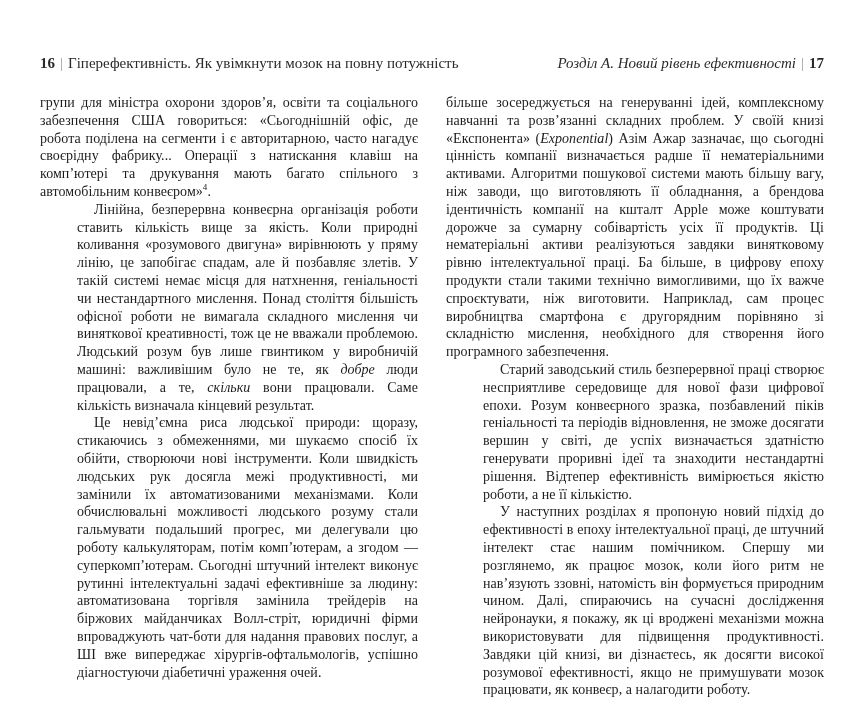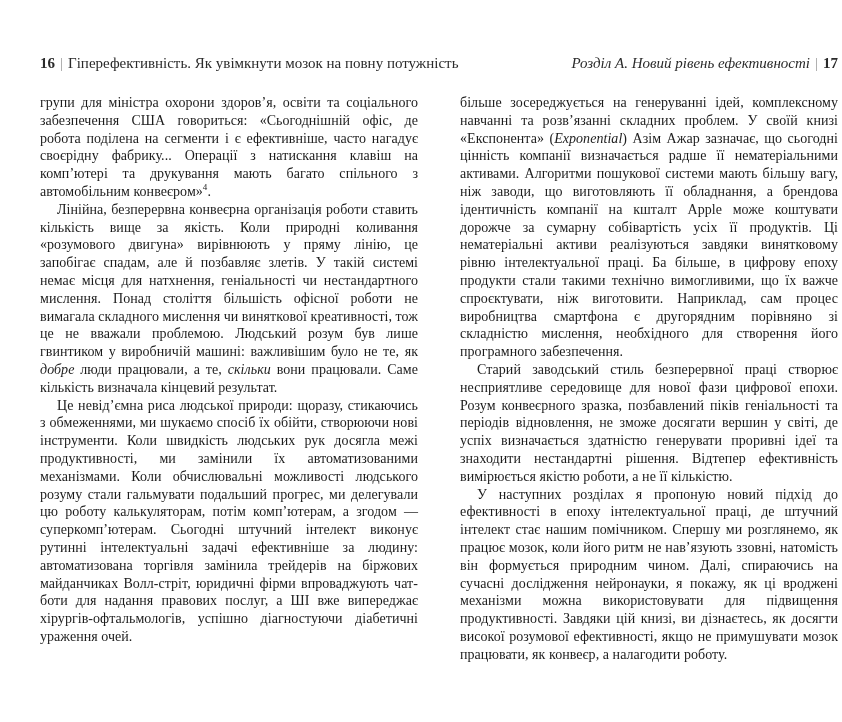--- a/index.html
+++ b/index.html
@@ -14,21 +14,21 @@
     background: #ffffff;
     overflow: hidden;
     font-family: "Liberation Serif", "DejaVu Serif", serif;
   }
   .page {
     position: absolute;
     top: 56px;
     width: 378px;
   }
   .page.left  { left: 40px; }
-  .page.right { left: 460px; }
+  .page.right { left: 446px; }
 
   .running-header {
     font-size: 15px;
     line-height: 14px;
     color: #2a2a2a;
     margin-bottom: 24px;
     white-space: nowrap;
   }
   .page.right .running-header {
     text-align: right;
@@ -53,40 +53,41 @@
     text-align: justify;
     color: #1c1c1c;
     letter-spacing: 0.05px;
   }
   .body-text p {
     margin: 0;
     padding: 0;
   }
   .body-text p.indent {
     text-indent: 17px;
+    margin-left: 37px;
   }
   .body-text em {
   }
   .body-text sup {
     font-size: 9px;
     line-height: 0;
     vertical-align: super;
   }
 </style>
 </head>
 <body>
 
 <div class="spread">
 
   <div class="page left">
     <div class="running-header">
       <span class="pagenum">16</span><span class="sep">|</span><span class="htitle">Гіперефективність. Як увімкнути мозок на повну потужність</span>
     </div>
     <div class="body-text">
-        <p class=""><span>групи для міністра охорони здоров’я, освіти та соціального забезпечення США говориться: «Сьогоднішній офіс, де робота поділена на сегменти і є ефективніше, часто нагадує своєрідну фабрику... Операції з натискання клавіш на комп’ютері та друкування мають багато спільного з автомобільним конвеєром»</span><sup>4</sup><span>.</span></p>
+        <p class=""><span>групи для міністра охорони здоров’я, освіти та соціального забезпечення США говориться: «Сьогоднішній офіс, де робота поділена на сегменти і є авторитарною, часто нагадує своєрідну фабрику... Операції з натискання клавіш на комп’ютері та друкування мають багато спільного з автомобільним конвеєром»</span><sup>4</sup><span>.</span></p>
         <p class="indent"><span>Лінійна, безперервна конвеєрна організація роботи ставить кількість вище за якість. Коли природні коливання «розумового двигуна» вирівнюють у пряму лінію, це запобігає спадам, але й позбавляє злетів. У такій системі немає місця для натхнення, геніальності чи нестандартного мислення. Понад століття більшість офісної роботи не вимагала складного мислення чи виняткової креативності, тож це не вважали проблемою. Людський розум був лише гвинтиком у виробничій машині: важливішим було не те, як </span><em>добре</em><span> люди працювали, а те, </span><em>скільки</em><span> вони працювали. Саме кількість визначала кінцевий результат.</span></p>
         <p class="indent"><span>Це невід’ємна риса людської природи: щоразу, стикаючись з обмеженнями, ми шукаємо спосіб їх обійти, створюючи нові інструменти. Коли швидкість людських рук досягла межі продуктивності, ми замінили їх автоматизованими механізмами. Коли обчислювальні можливості людського розуму стали гальмувати подальший прогрес, ми делегували цю роботу калькуляторам, потім комп’ютерам, а згодом — суперкомп’ютерам. Сьогодні штучний інтелект виконує рутинні інтелектуальні задачі ефективніше за людину: автоматизована торгівля замінила трейдерів на біржових майданчиках Волл-стріт, юридичні фірми впроваджують чат-боти для надання правових послуг, а ШІ вже випереджає хірургів-офтальмологів, успішно діагностуючи діабетичні ураження очей.</span></p>
       </div>
   </div>
 
   <div class="page right">
     <div class="running-header">
       <span class="htitle">Розділ А. Новий рівень ефективності</span><span class="sep">|</span><span class="pagenum">17</span>
     </div>
     <div class="body-text">

